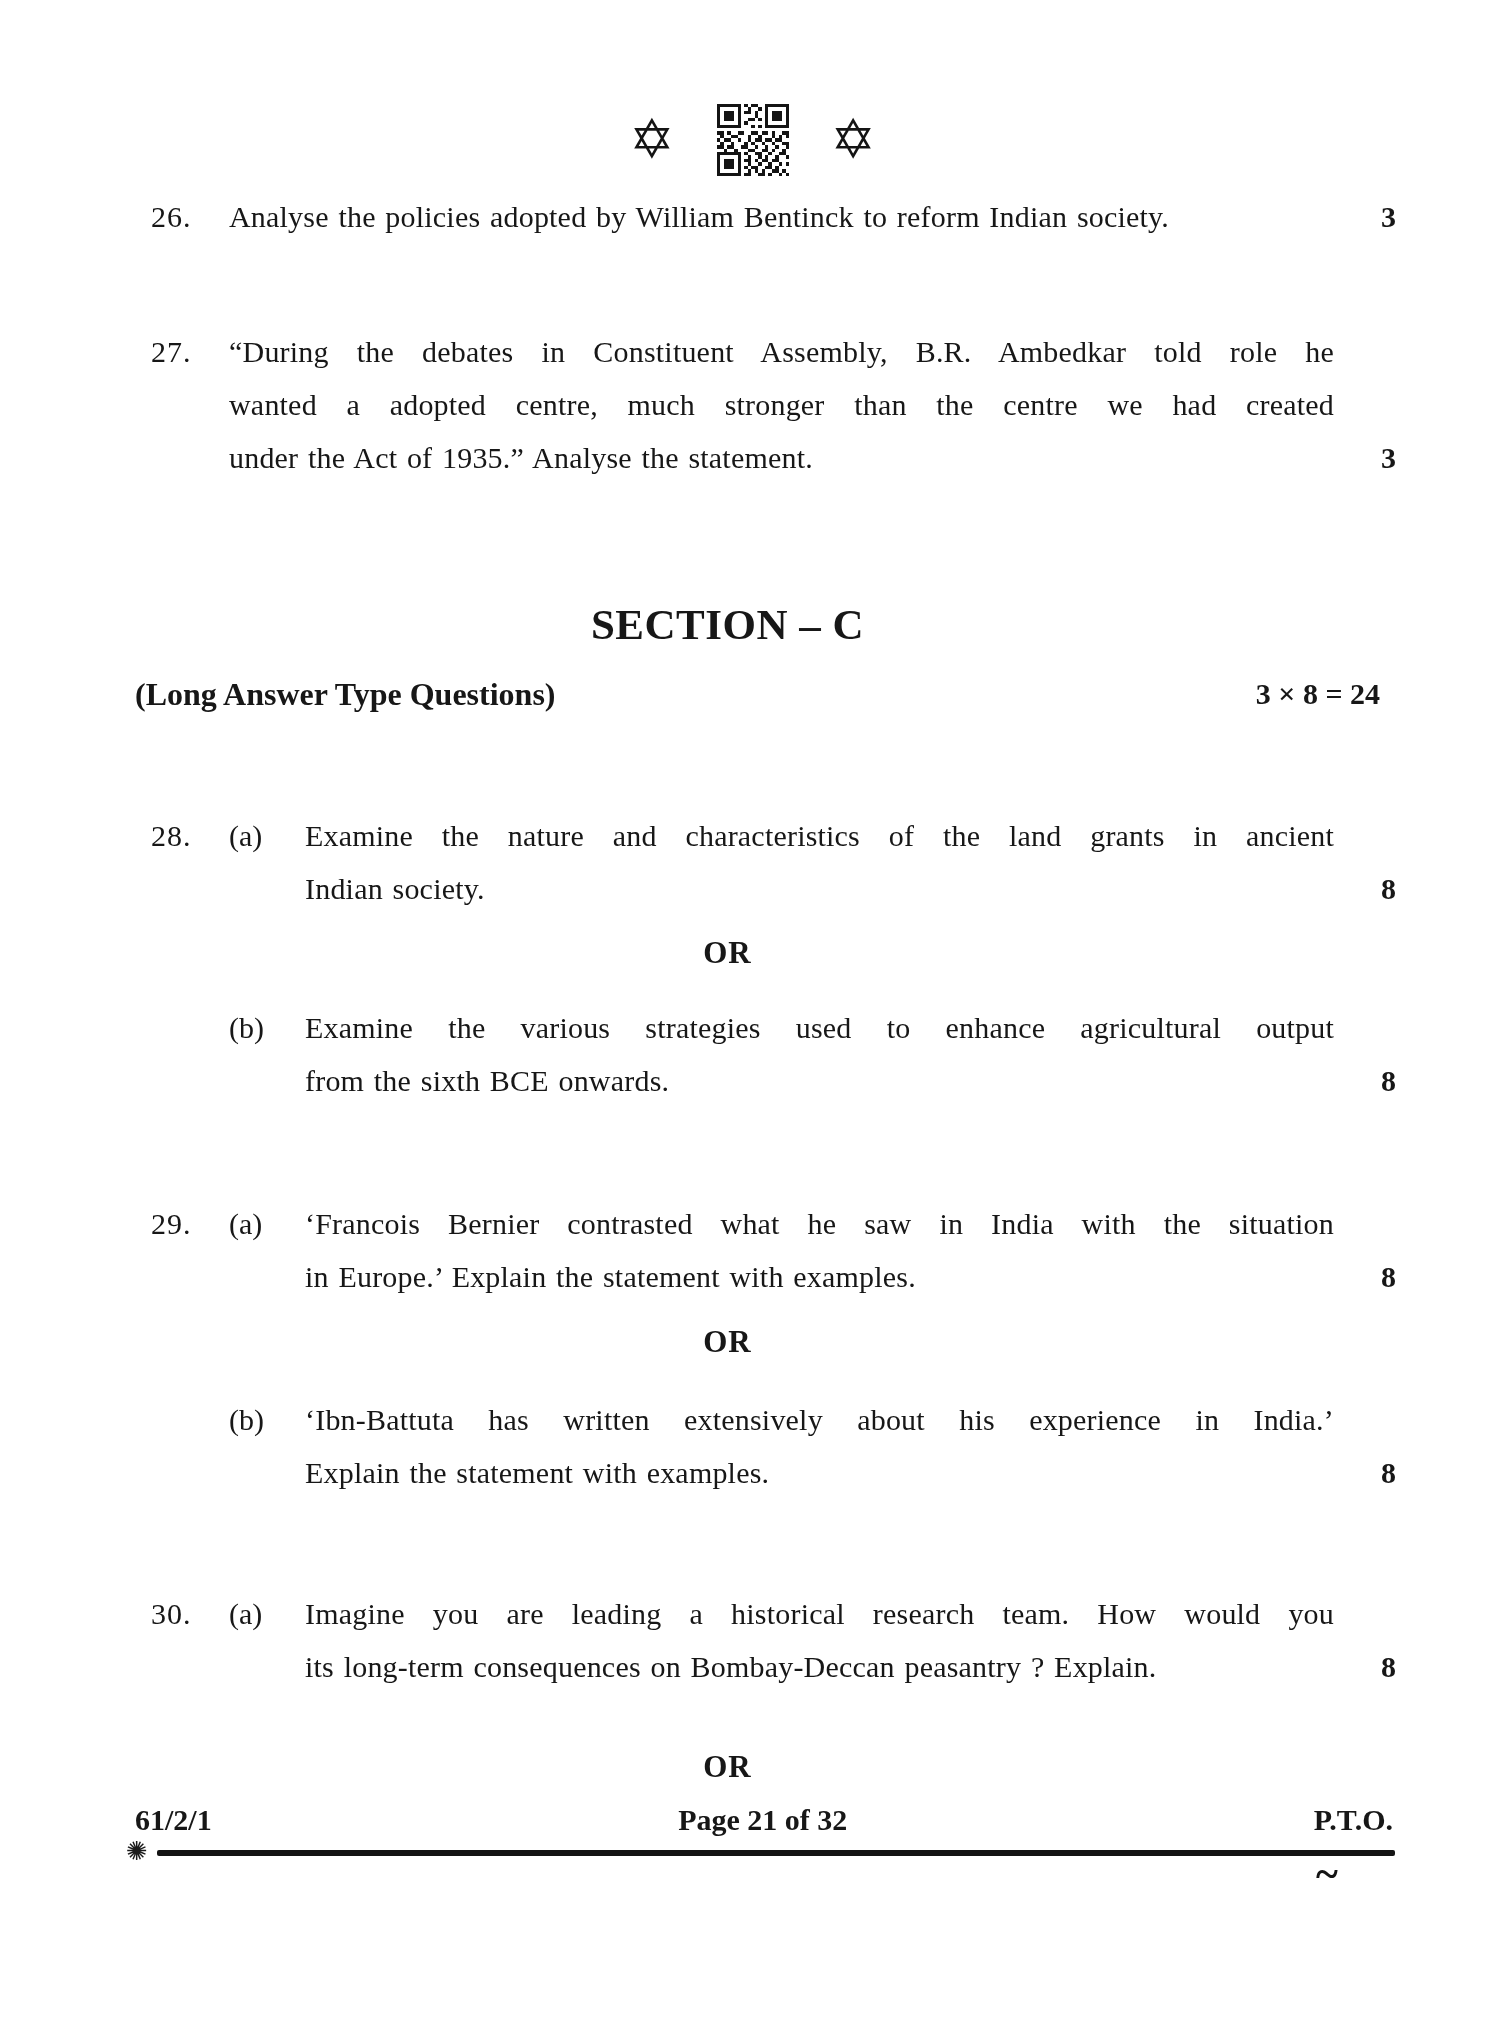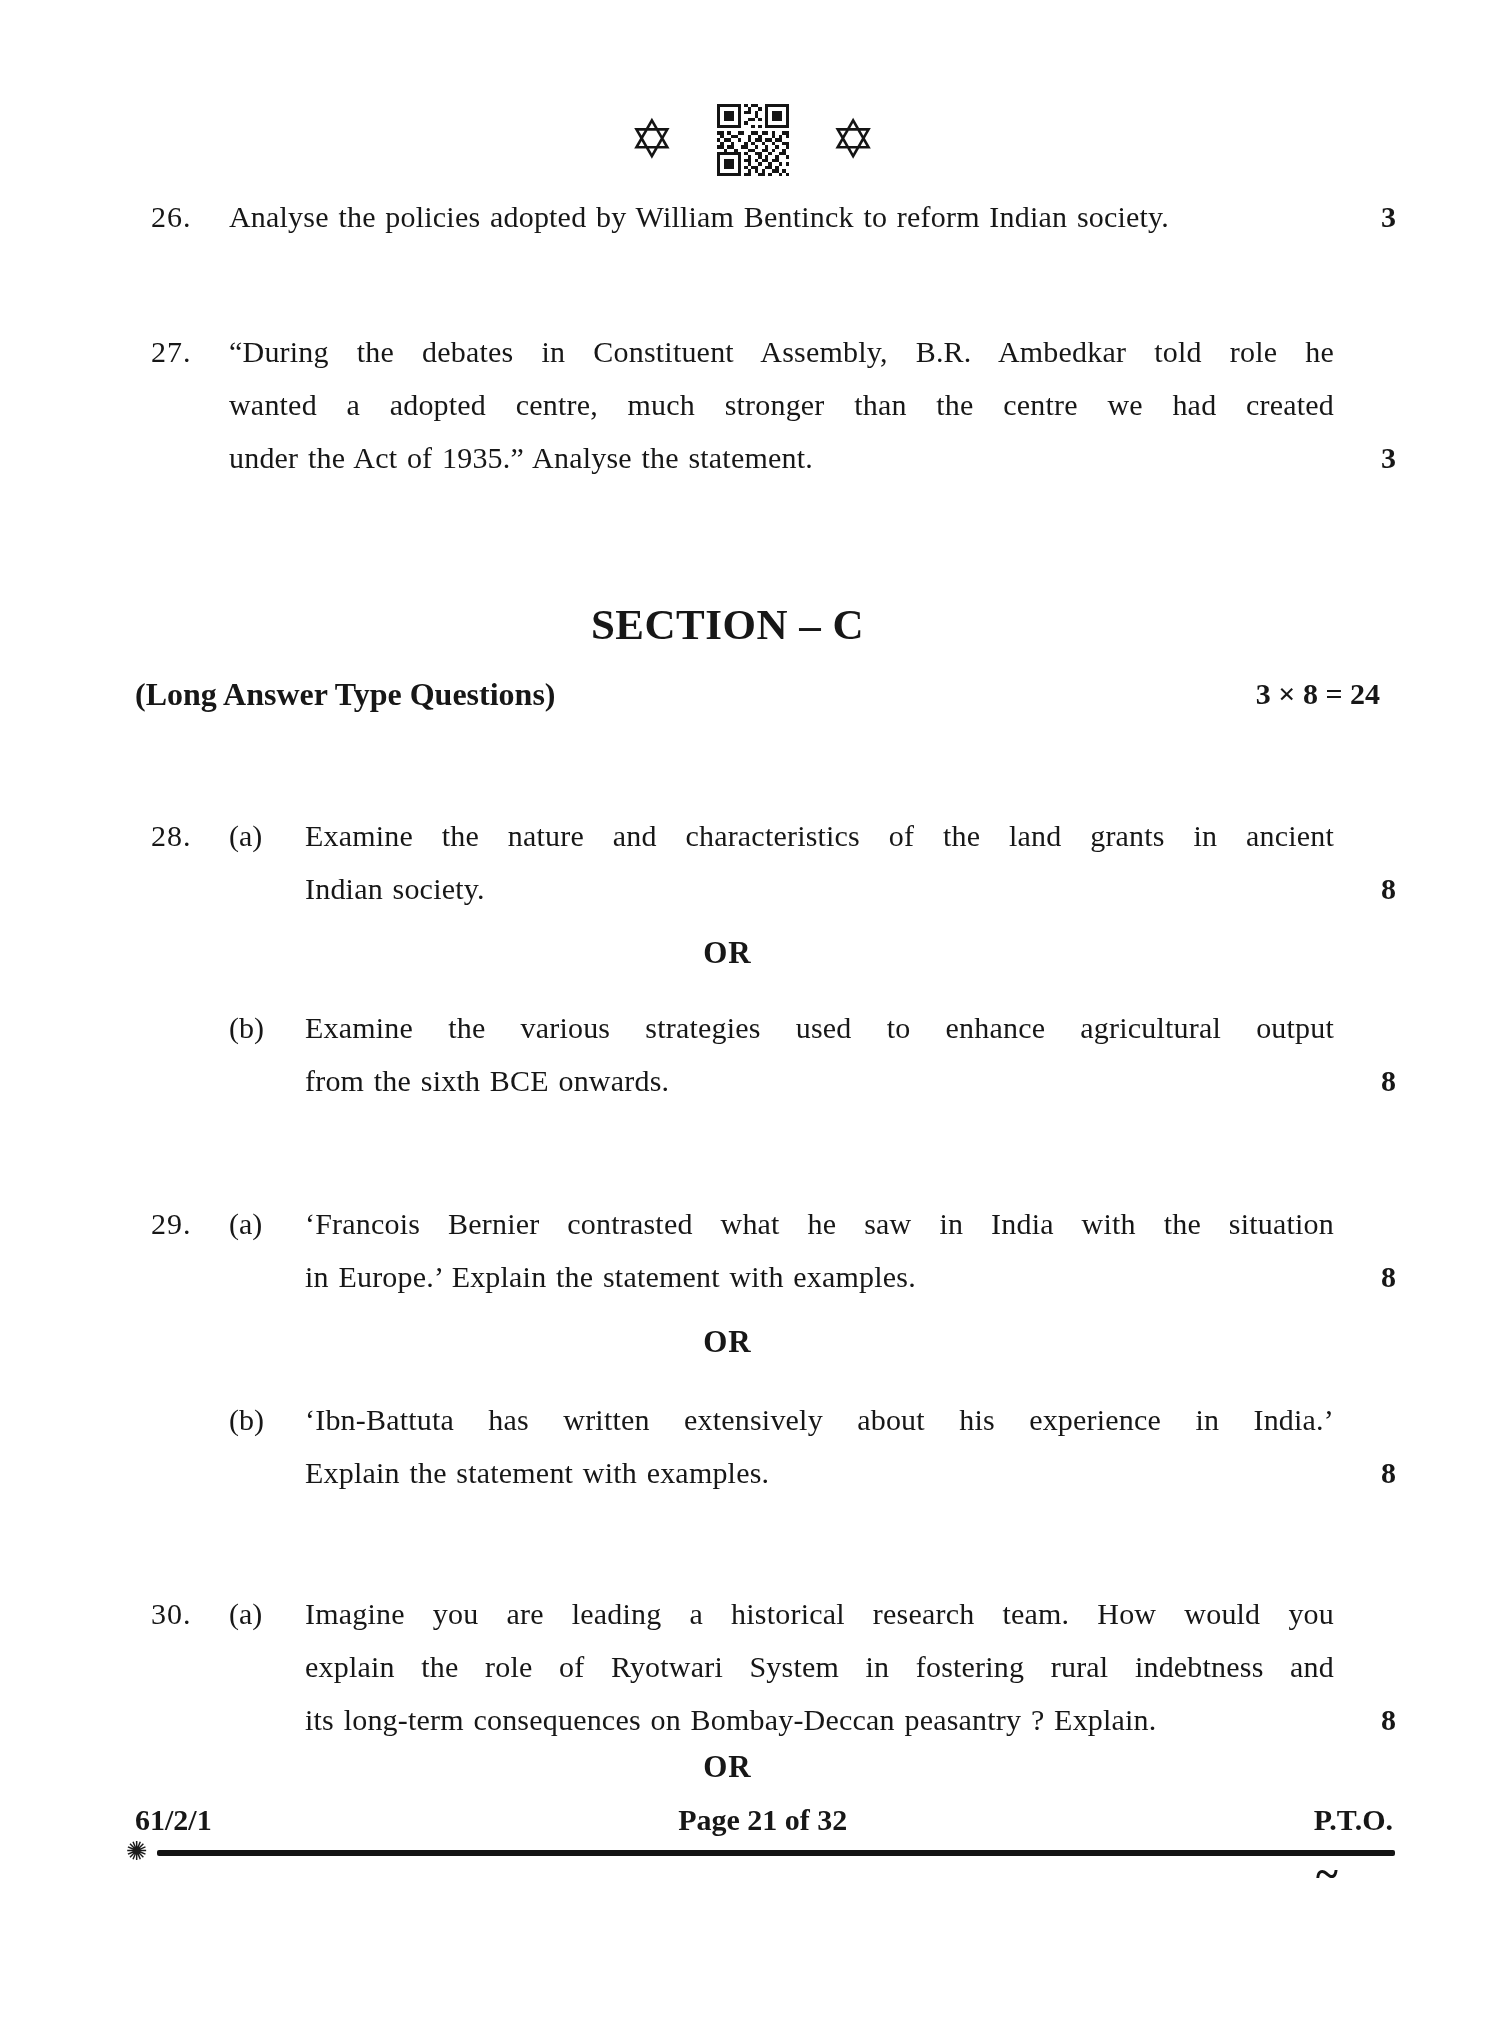--- a/index.html
+++ b/index.html
@@ -307,24 +307,20 @@
 
   <div class="q" style="top:1587px">
     <div class="qnum">30.</div>
     <div class="qletter">(a)</div>
     <div class="qbody">
       <div class="ln">
         <div class="txt just">Imagine you are leading a historical research team. How would you</div>
         <div class="mk"></div>
       </div>
       <div class="ln">
-        <div class="txt just">explain the role of Ryotwari System in fostering rural indebtness and</div>
-        <div class="mk"></div>
-      </div>
-      <div class="ln">
         <div class="txt">its long-term consequences on Bombay-Deccan peasantry ? Explain.</div>
         <div class="mk">8</div>
       </div>
     </div>
   </div>
 
   <div class="or-row" style="top:1741px">OR</div>
 
   <div class="footer-row">
     <span>61/2/1</span>

